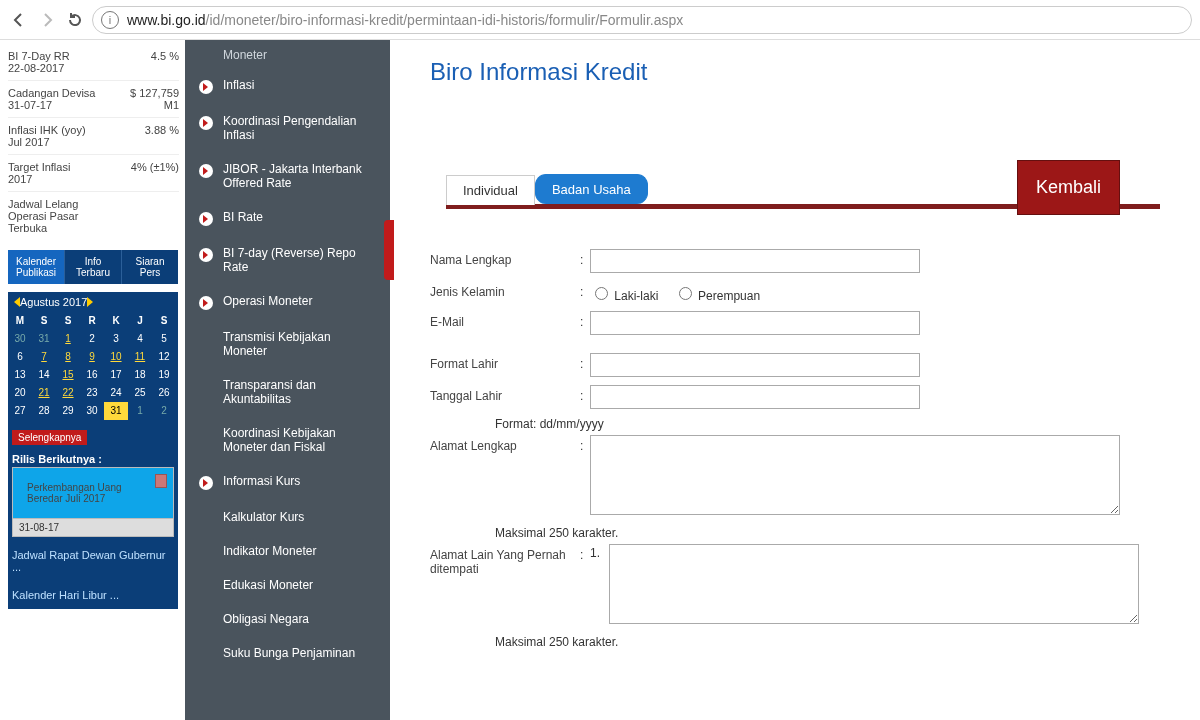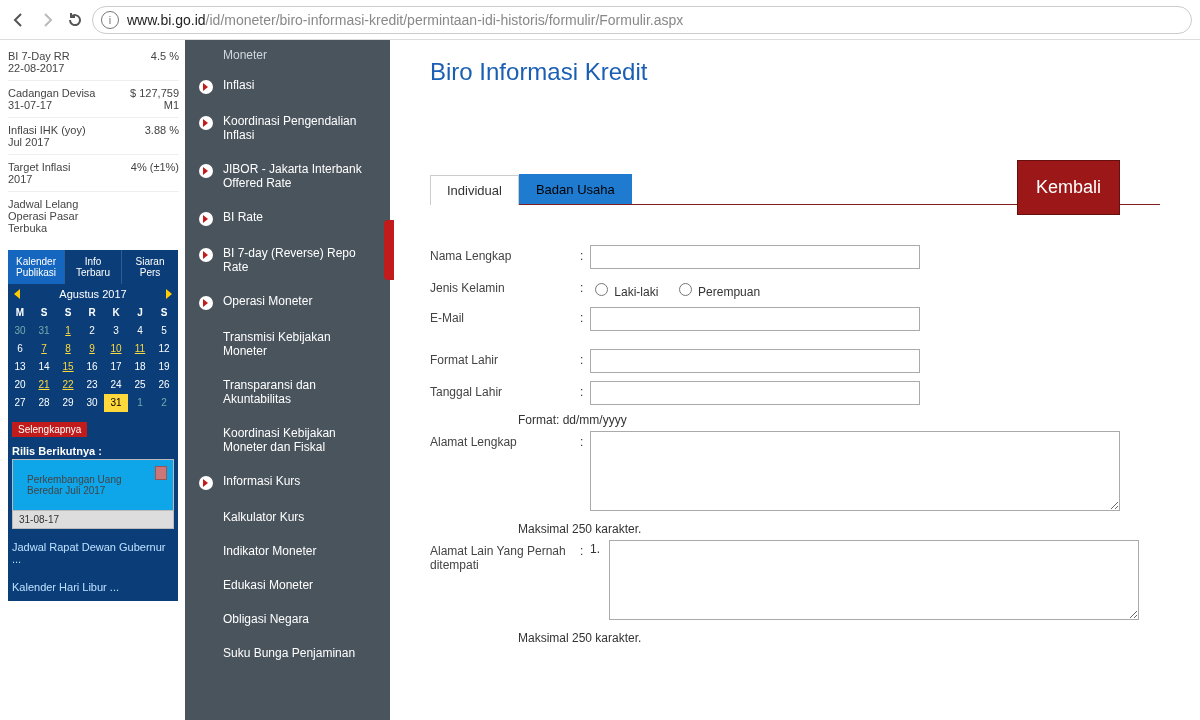--- a/index.html
+++ b/index.html
@@ -21,21 +21,21 @@
   .stat-row:first-child { border-top:none; }
   .stat-label { color:#444; max-width:110px; }
   .stat-value { color:#444; text-align:right; }
 
   
   .cal-widget { margin-top:10px; width:170px; }
   .cal-tabs { display:flex; background:#0b3e78; color:#fff; font-size:10px; }
   .cal-tab { flex:1; padding:6px 2px; text-align:center; border-right:1px solid #2b5f99; cursor:pointer;}
   .cal-tab:last-child { border-right:none; }
   .cal-tab.active { background:#1566bf; }
-  .cal-header { background:#0b3e78; color:#fff; display:flex; justify-content:space-between; align-items:center; padding:4px 6px; font-size:11px;}
+  .cal-header { background:#0b3e78; color:#fff; display:flex; align-items:center; padding:4px 6px; font-size:11px;margin-top:8px;}
   .cal-nav { display:inline-block; width:0;height:0; }
   .cal-nav.left { border-top:5px solid transparent; border-bottom:5px solid transparent; border-right:6px solid #fc0;}
   .cal-nav.right{ border-top:5px solid transparent; border-bottom:5px solid transparent; border-left:6px solid #fc0;}
   .cal-grid { background:#0b3e78; color:#fff; font-size:10px; }
   .cal-row { display:flex; }
   .cal-cell { width:24px; height:18px; text-align:center; line-height:18px; }
   .cal-row.head .cal-cell { font-weight:bold; }
   .cal-cell.dim { color:#7aa; }
   .cal-cell.underl { text-decoration:underline; color:#ffd93b;}
   .cal-cell.today { background:#ffd93b; color:#000; }
@@ -52,33 +52,33 @@
   .menu-item { display:flex; align-items:flex-start; padding:10px 14px 10px 14px; font-size:12px; cursor:pointer;}
   .menu-bullet { width:14px; height:14px; border-radius:50%; background:#fff; margin-right:10px; margin-top:2px; position:relative; flex:0 0 14px;}
   .menu-bullet::after { content:""; position:absolute; left:4px; top:3px; width:0;height:0;border-top:4px solid transparent;border-bottom:4px solid transparent;border-left:5px solid #c11b1b;}
   .menu-item.sub { padding-left:38px; }
   .red-tab { position:absolute; right:-4px; top:180px; width:10px; height:60px; background:#c11b1b; border-radius:4px 0 0 4px;}
 
   
   .main { flex:1; padding:10px 40px 0 40px; position:relative;}
   h1.page-title { color:#1a5fb4; font-size:24px; font-weight:normal; margin:8px 0;}
   .kembali { position:absolute; right:80px; top:120px; background:#9c1717; border:1px solid #650f0f; color:#fff; padding:16px 18px; font-size:18px; cursor:pointer;}
-  .tabs { margin-top:88px; border-bottom:1px solid #7f1d1d; display:flex; }
+  .tabs { margin-top:88px; border-bottom:5px solid #7f1d1d; display:flex;margin-left:16px; }
   .tab { padding:7px 16px; border:1px solid #ccc; border-bottom:none; font-size:13px; cursor:pointer;}
   .tab.active { background:#fff; color:#333; position:relative; top:1px;}
-  .tab.other { background:#1e7bd0; color:#000000; border-color:#1e7bd0;}
+  .tab.other { background:#1e7bd0; color:#ffffff; border-color:#1e7bd0;border-radius:11px;}
   .form { margin-top:40px; }
   .frow { display:flex; align-items:flex-start; margin-bottom:8px; }
   .flabel { width:150px; color:#444; padding-top:4px;}
   .fcolon { width:10px; padding-top:4px;}
   .fcontrol input[type=text] { width:330px; height:24px; border:1px solid #aaa; padding:2px 4px; }
   .fcontrol textarea { width:530px; height:80px; border:1px solid #aaa; padding:2px 4px; resize:both;}
   .fcontrol.gender { padding-top:3px; }
   .fcontrol.gender label { margin-right:12px; }
-  .hint { font-size:12px; color:#333; margin-left:88px; margin-bottom:4px;}
+  .hint { font-size:12px; color:#333; margin-left:65px; margin-bottom:4px;}
   .row-num { display:inline-block; width:16px; vertical-align:top; margin-top:2px;}
 </style>
 </head>
 <body>
 
 <div class="chrome">
   <div class="nav-icon">
     <svg width="16" height="16" viewBox="0 0 16 16">
         <path d="M10 2 L4 8 L10 14" fill="none" stroke="#555" stroke-width="2"></path>
       </svg>

